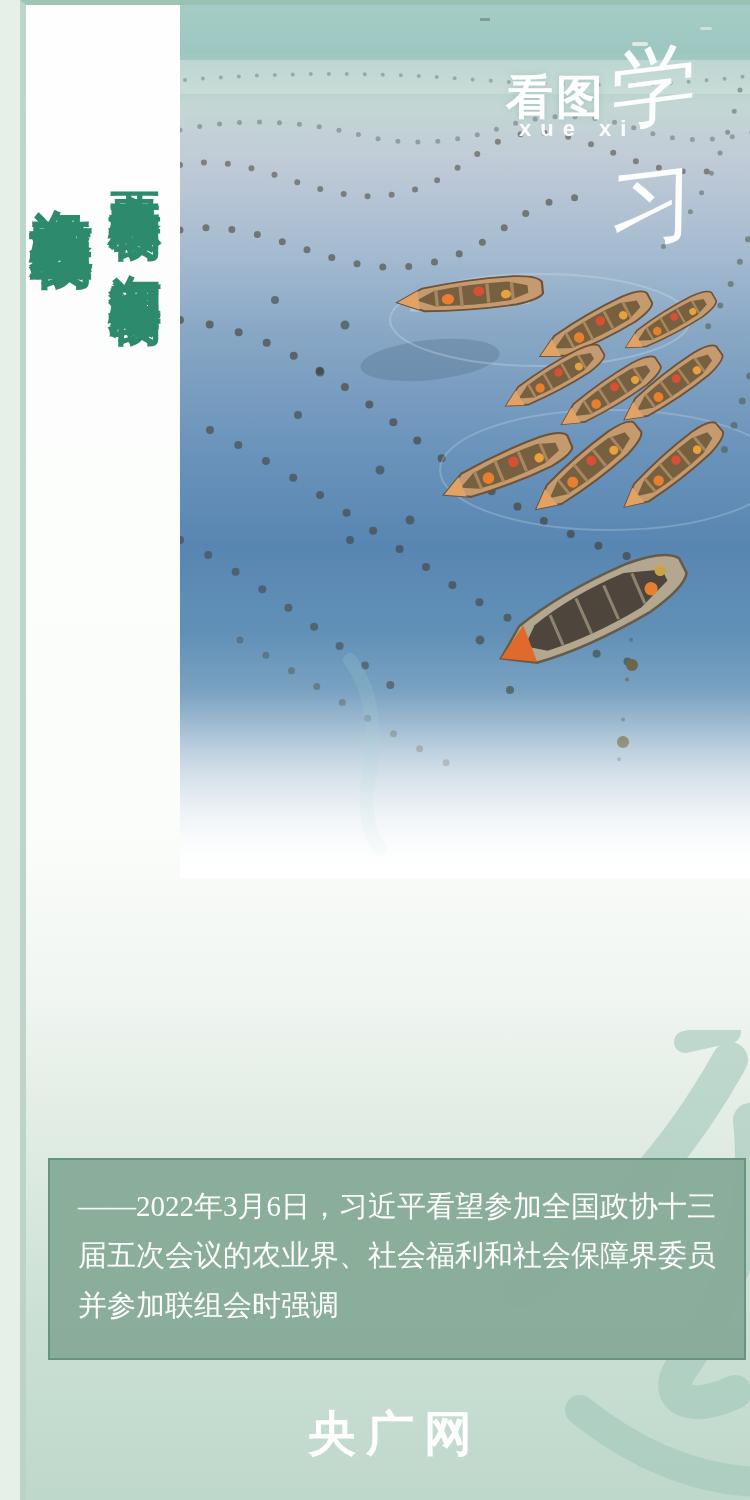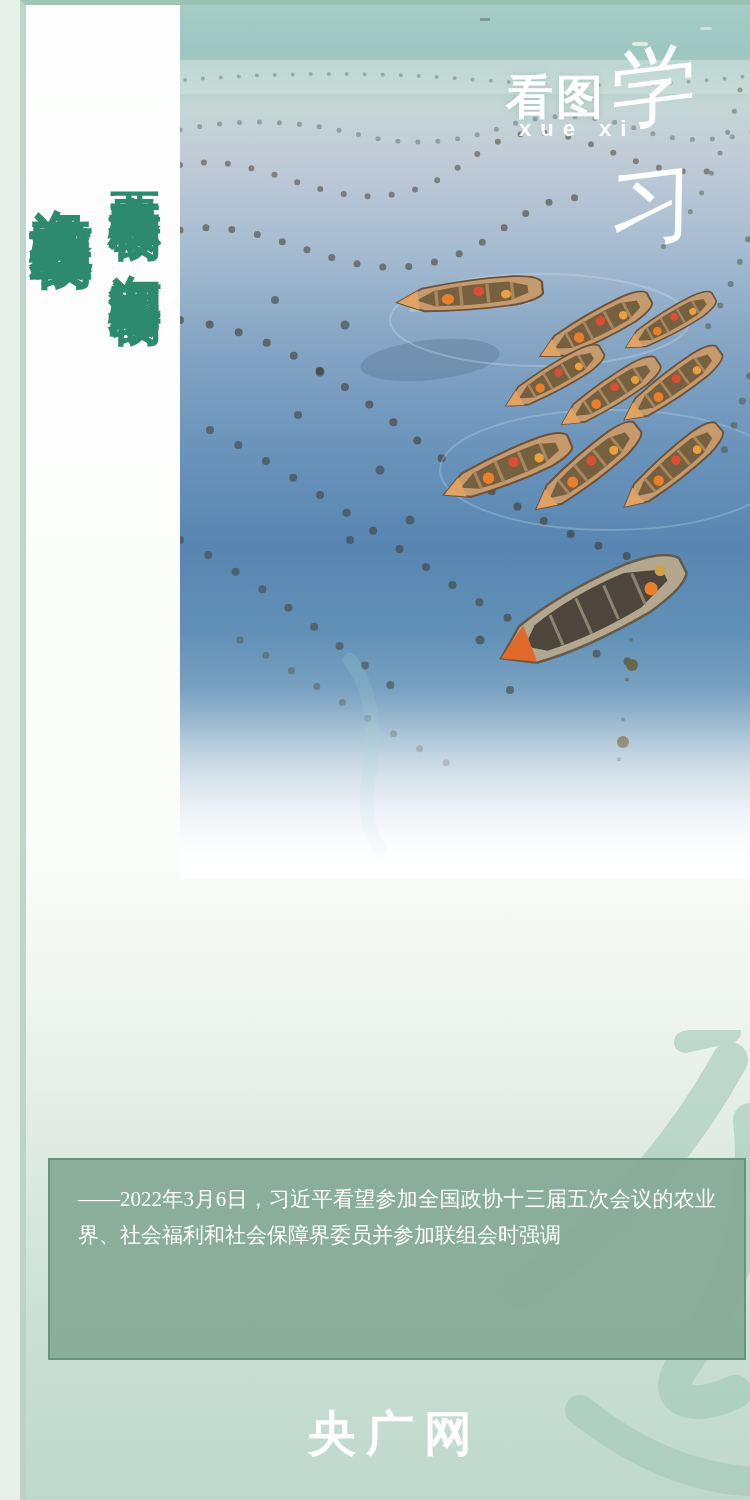--- a/index.html
+++ b/index.html
@@ -27,21 +27,21 @@
   .v-col.right{left:84px;top:150px;font-size:53px;letter-spacing:3px;}
   .v-col.left{left:4px;top:158px;font-size:63px;letter-spacing:3px;}
   
   .body-text{position:absolute;left:181px;top:866px;width:552px;font-size:31.5px;line-height:1.8;letter-spacing:.5px;color:#1e1e1e;text-align:justify;z-index:4;}
   
   .watermark{position:absolute;right:0;top:1030px;width:340px;height:470px;z-index:2;}
   
   .attr-box{
     position:absolute;left:28px;top:1158px;width:698px;height:202px;box-sizing:border-box;z-index:3;
     background:rgba(134,170,151,.94);border:2px solid #68937e;
-    padding:22px 28px 0 28px;color:#ffffff;font-size:21px;line-height:1.7;text-align:justify;
+    padding:22px 28px 0 28px;color:#ffffff;font-size:29px;line-height:1.7;text-align:justify;
   }
   
   .footer-brand{position:absolute;left:0;top:1402px;width:750px;text-align:center;z-index:4;
     color:#ffffff;font-size:48px;font-weight:700;letter-spacing:10px;
     font-family:"Liberation Sans","DejaVu Sans",sans-serif;}
 </style>
 </head>
 <body>
 
 <div class="poster">

